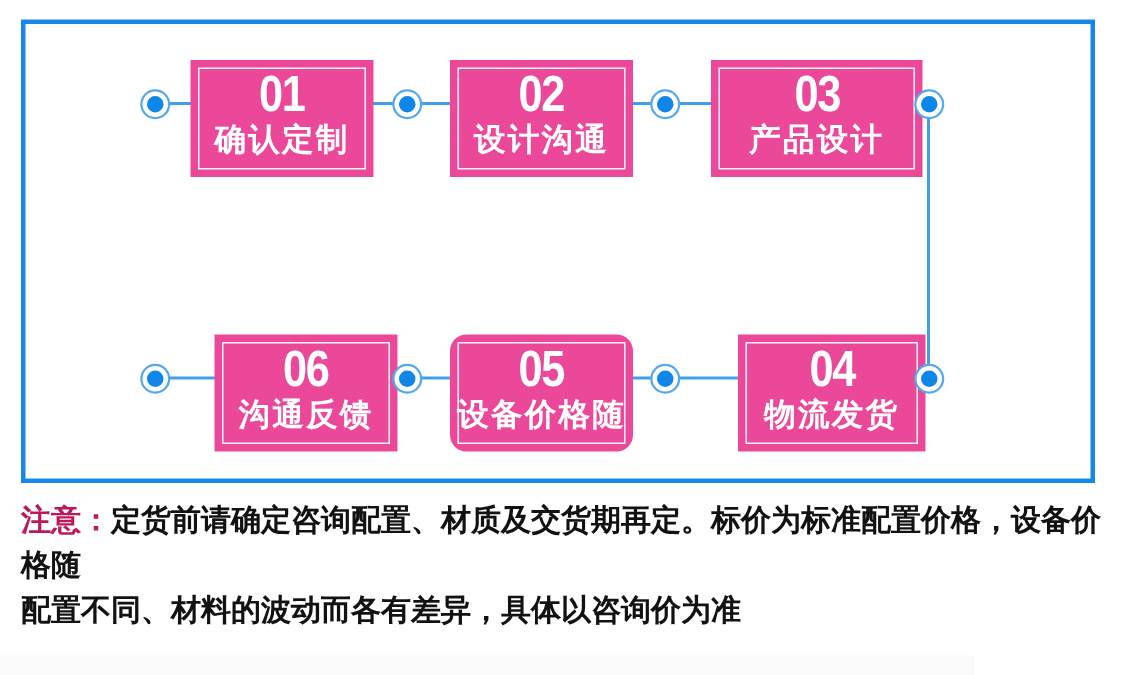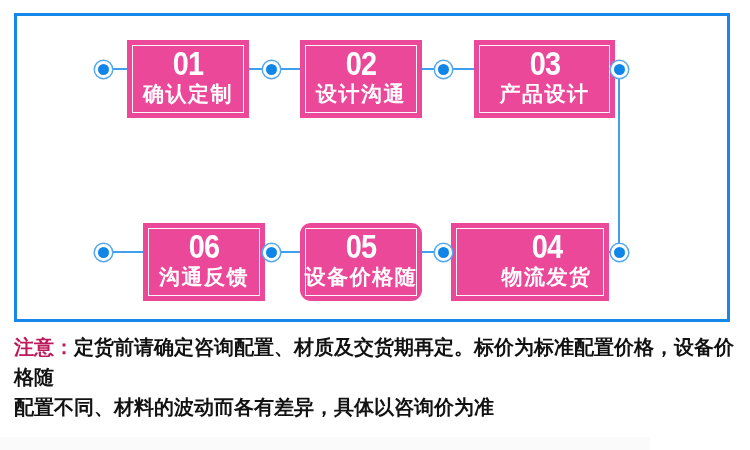--- a/index.html
+++ b/index.html
@@ -129,21 +129,21 @@
   <div class="step" style="left:127px; top:223px;margin-left:16px;">
     <div class="step-inner"></div>
     <div class="step-num">06</div>
     <div class="step-title">沟通反馈</div>
   </div>
   <div class="step" style="left:300px; top:223px;border-radius:11px;">
     <div class="step-inner"></div>
     <div class="step-num">05</div>
     <div class="step-title">设备价格随</div>
   </div>
-  <div class="step" style="left:451px; top:223px; width:125px;padding-left:33px;">
+  <div class="step" style="left:492px; top:223px; width:125px;">
     <div class="step-inner"></div>
     <div class="step-num">04</div>
     <div class="step-title">物流发货</div>
   </div>
 
   <div class="note"><span class="note-label">注意：</span><span>定货前请确定咨询配置、材质及交货期再定。标价为标准配置价格，设备价格随</span><br><span>配置不同、材料的波动而各有差异，具体以咨询价为准</span></div>
 
   <div class="bottom-strip"></div>
 
 </div>

